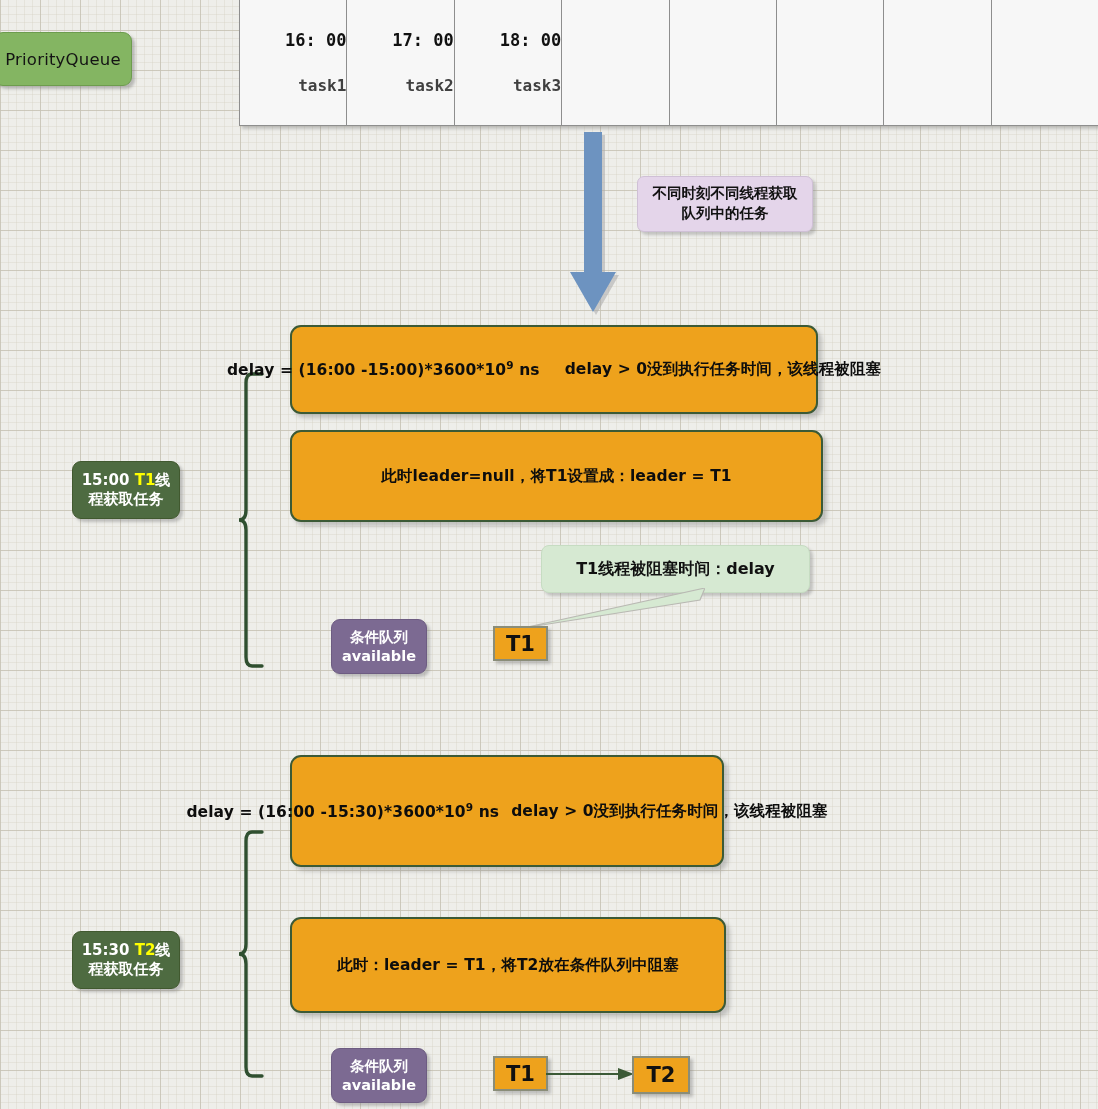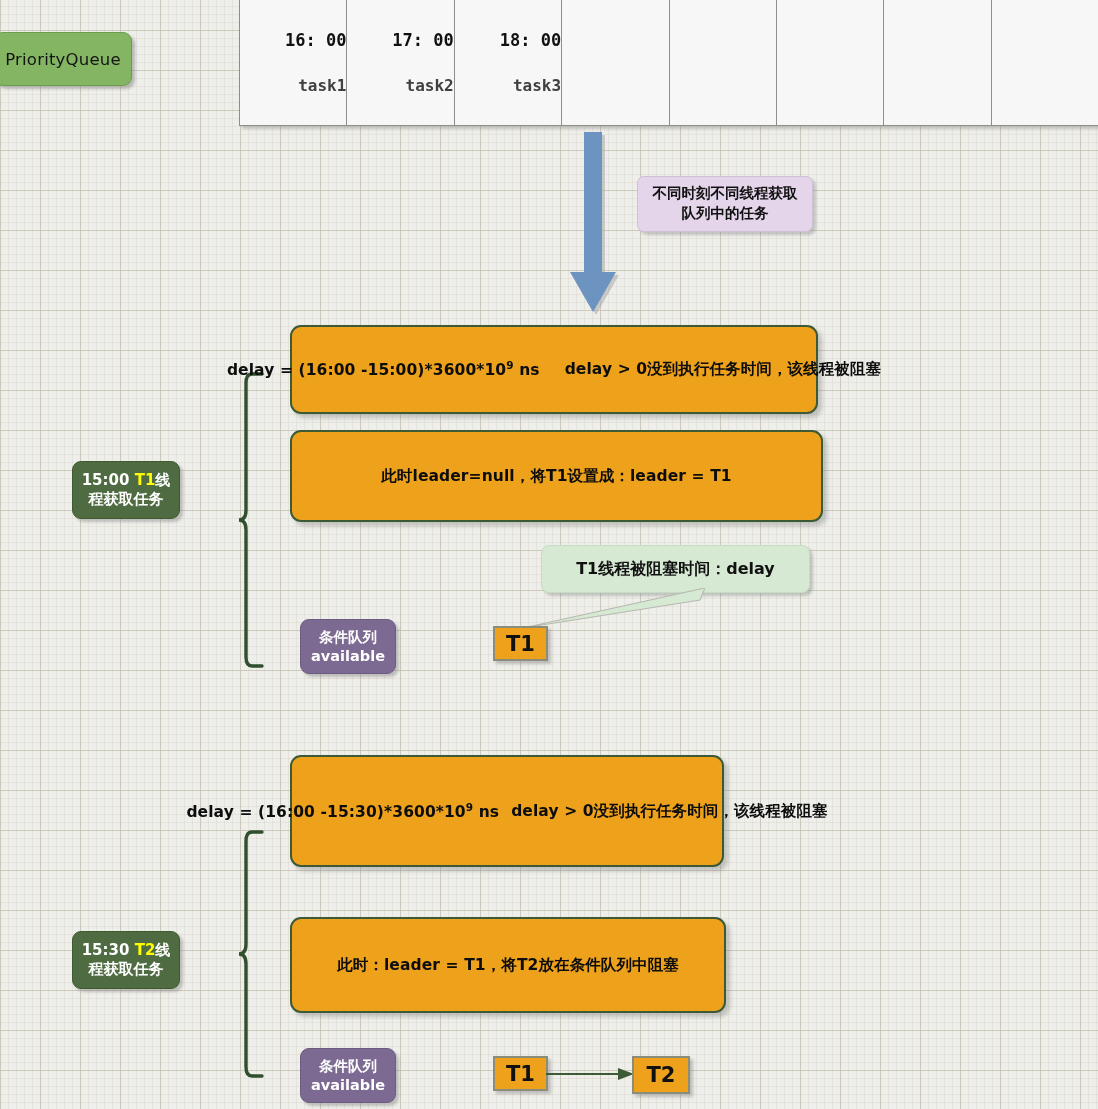--- a/index.html
+++ b/index.html
@@ -89,21 +89,21 @@
   #t1a{left:493px;top:626px;width:55px;height:35px;}
   #t1b{left:493px;top:1056px;width:55px;height:35px;}
   #t2b{left:632px;top:1056px;width:58px;height:38px;}
   #tarrow{left:546px;top:1060px;width:92px;height:28px;}
 
   
   .cq{
     background:#7c6a92;border:1px solid #6d5c82;border-radius:9px;
     box-shadow:3px 3px 3px rgba(130,130,130,.45);
     display:flex;flex-direction:column;align-items:center;justify-content:center;
-    color:#fff;font-size:14.5px;font-weight:700;line-height:1.25;box-sizing:border-box;
+    color:#fff;font-size:14.5px;font-weight:700;line-height:1.25;box-sizing:border-box;margin-left:31px;
   }
   #cq1{left:300px;top:619px;width:96px;height:55px;}
   #cq2{left:300px;top:1048px;width:96px;height:55px;}
 
   
   .tchip{
     background:#4e6b41;border:1px solid #41592f;border-radius:9px;
     box-shadow:3px 3px 3px rgba(130,130,130,.45);
     display:flex;flex-direction:column;align-items:center;justify-content:center;
     color:#fff;font-size:15px;font-weight:700;line-height:1.3;box-sizing:border-box;

